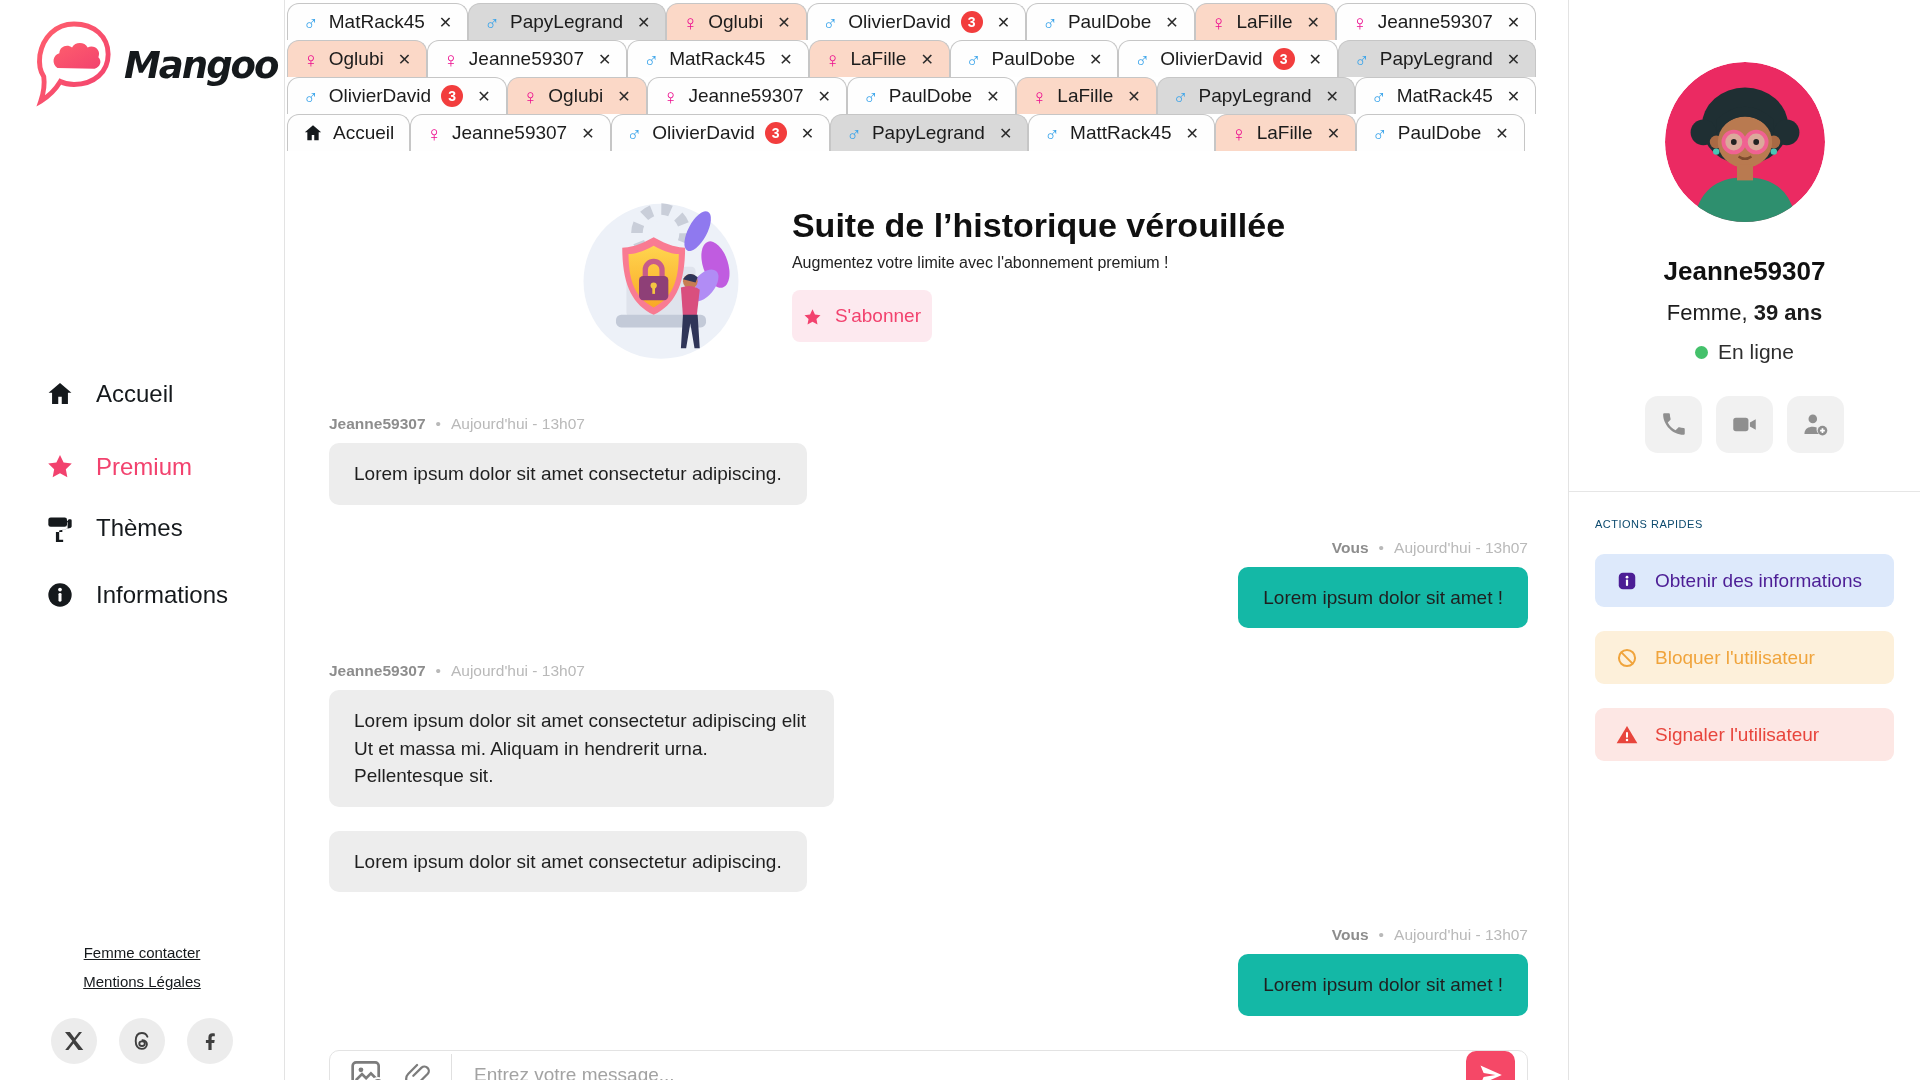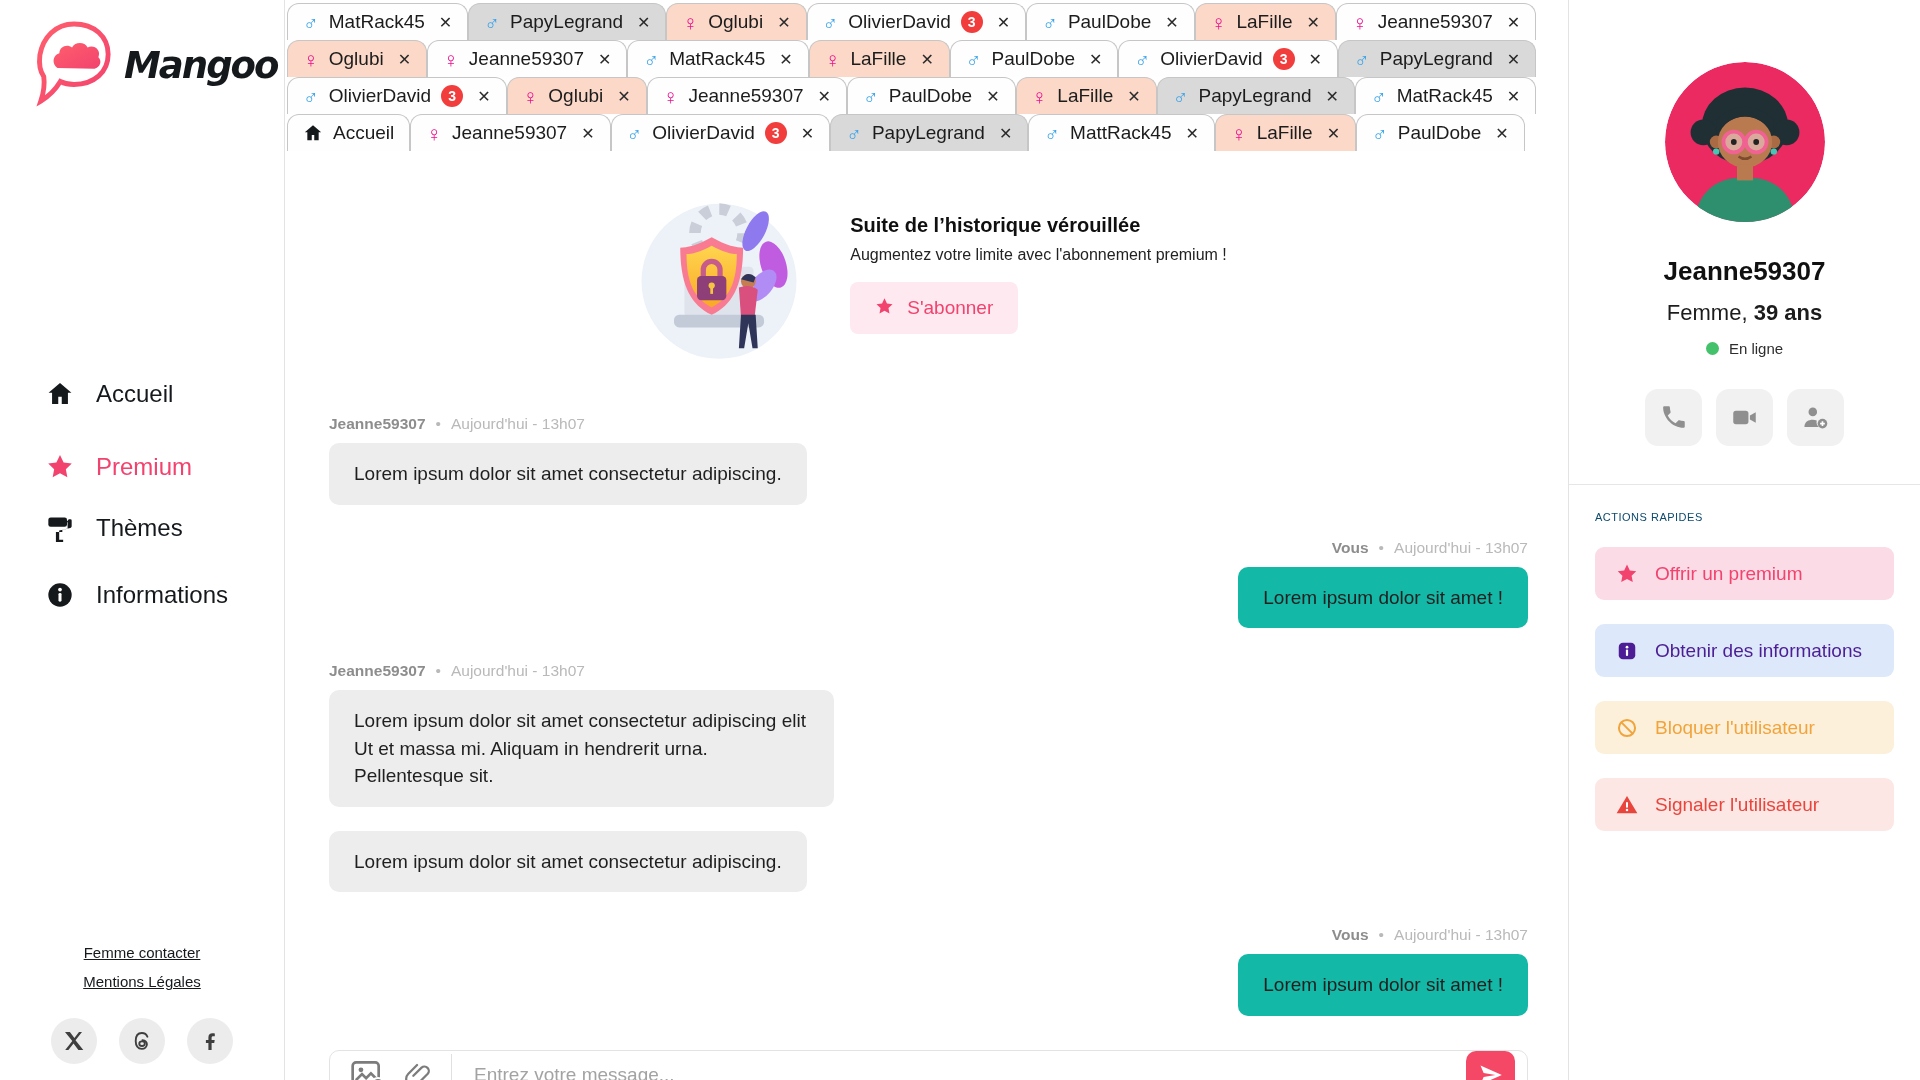--- a/index.html
+++ b/index.html
@@ -44,24 +44,24 @@
   .tab-label { color:#1c1c1c; }
   .tab-badge { min-width:22px; height:22px; border-radius:11px; background:#f23d3d; color:#fff;
     font-size:14px; font-weight:bold; display:inline-flex; align-items:center; justify-content:center; }
   .tab-close { font-size:16px; color:#2b2b2b; margin-left:4px; cursor:pointer; }
 
   .content { flex:1; display:flex; flex-direction:column; padding:30px 40px 0 44px; overflow:hidden; }
 
   
   .promo { display:flex; align-items:center; justify-content:center; gap:42px; margin-top:4px; }
   .promo-illu { width:178px; height:178px; flex:none; }
-  .promo-title { font-size:20px; font-weight:bold; color:#101010; }
+  .promo-title { font-size:34px; font-weight:bold; color:#101010; }
   .promo-sub { font-size:16px; color:#222; margin-top:9px; }
-  .promo-cta { display:inline-flex; align-items:flex-start; gap:13px; margin-top:18px;
-    background:#fde9ef; color:#f2426e; border:none; border-radius:8px; padding:15px 25px;
+  .promo-cta { display:inline-flex; align-items:flex-end; gap:13px; margin-top:18px;
+    background:#fde9ef; color:#f2426e; border:none; border-radius:8px; padding:15px 11px;
     font-size:19px; font-family:inherit; cursor:pointer; }
   .promo-cta .cta-star { width:19px; height:19px; display:inline-flex; color:#f2426e; }
   .promo-cta .cta-star svg { width:100%; height:100%; }
 
   
   .messages { margin-top:52px; display:flex; flex-direction:column; }
   .msg { display:flex; flex-direction:column; margin-bottom:34px; }
   .msg.left { align-items:flex-start; }
   .msg.right { align-items:flex-end; }
   .meta { display:flex; align-items:center; gap:10px; font-size:15.5px; color:#b9b9b9; margin-bottom:10px; }
@@ -87,21 +87,21 @@
 
   
   .profile { width:351px; flex:none; display:flex; flex-direction:column; align-items:center;
     padding-top:62px; background:#fff; }
   .avatar { width:160px; height:160px; border-radius:50%; overflow:hidden; flex:none; }
   .profile-name { margin-top:34px; font-size:26px; font-weight:bold; color:#101010; }
   .profile-meta { margin-top:13px; font-size:22px; color:#1c1c1c; }
   .profile-meta b { font-weight:bold; }
   .status { margin-top:14px; display:flex; align-items:center; gap:10px; }
   .status-dot { width:13px; height:13px; border-radius:50%; background:#44c16b; }
-  .status-label { font-size:15px; color:#2e2e2e; }
+  .status-label { font-size:21px; color:#2e2e2e; }
   .pi-row { margin-top:32px; display:flex; gap:14px; }
   .pi-btn { width:57px; height:57px; border-radius:13px; background:#f1f1f1; border:none;
     display:flex; align-items:center; justify-content:center; cursor:pointer; color:#8f8f8f; }
   .pi-btn svg { width:27px; height:27px; }
   .panel-divider { margin-top:38px; width:100%; height:1px; background:#e6e6e6; }
   .actions { width:100%; padding:26px 26px 0; }
   .actions-title { font-size:11px; letter-spacing:0.5px; color:#0c4a6e; margin-bottom:24px; }
   .action-btn { width:100%; height:53px; border:none; border-radius:9px; display:flex;
     align-items:center; gap:17px; padding:0 21px; font-size:19px; font-family:inherit;
     margin-bottom:24px; cursor:pointer; }
@@ -539,28 +539,20 @@
             <path fill="currentColor" d="M2.2 19.5c.5-3.6 3.5-5.4 7.4-5.4 1.3 0 2.5.2 3.5.55a6 6 0 0 0 2 5.9H2.2z"></path>
             <circle cx="18.2" cy="17.4" r="4.3" fill="currentColor"></circle>
             <path stroke="#fff" stroke-width="1.5" d="M18.2 15.3v4.2M16.1 17.4h4.2" fill="none"></path>
           </svg>
         </button>
       </div>
     <div class="panel-divider"></div>
     <div class="actions">
       <div class="actions-title">ACTIONS RAPIDES</div>
       <div id="actions-list">
-          <button class="action-btn pink">
-    <span class="action-icon">
-              <svg viewBox="0 0 24 24">
-                <path fill="currentColor" d="m12 1.7 3.1 6.4 7 .9-5.1 4.9 1.3 6.9L12 17.4l-6.3 3.4 1.3-6.9L1.9 9l7-.9z"></path>
-              </svg>
-            </span>
-    <span class="action-label">Offrir un premium</span>
-  </button>
           <button class="action-btn blue">
     <span class="action-icon">
               <svg viewBox="0 0 24 24">
                 <rect x="3" y="3" width="18" height="18" rx="4.5" fill="currentColor"></rect>
                 <circle cx="12" cy="7.9" r="1.5" fill="#fff"></circle>
                 <rect x="10.8" y="10.4" width="2.4" height="7" rx="1.1" fill="#fff"></rect>
               </svg>
             </span>
     <span class="action-label">Obtenir des informations</span>
   </button>

